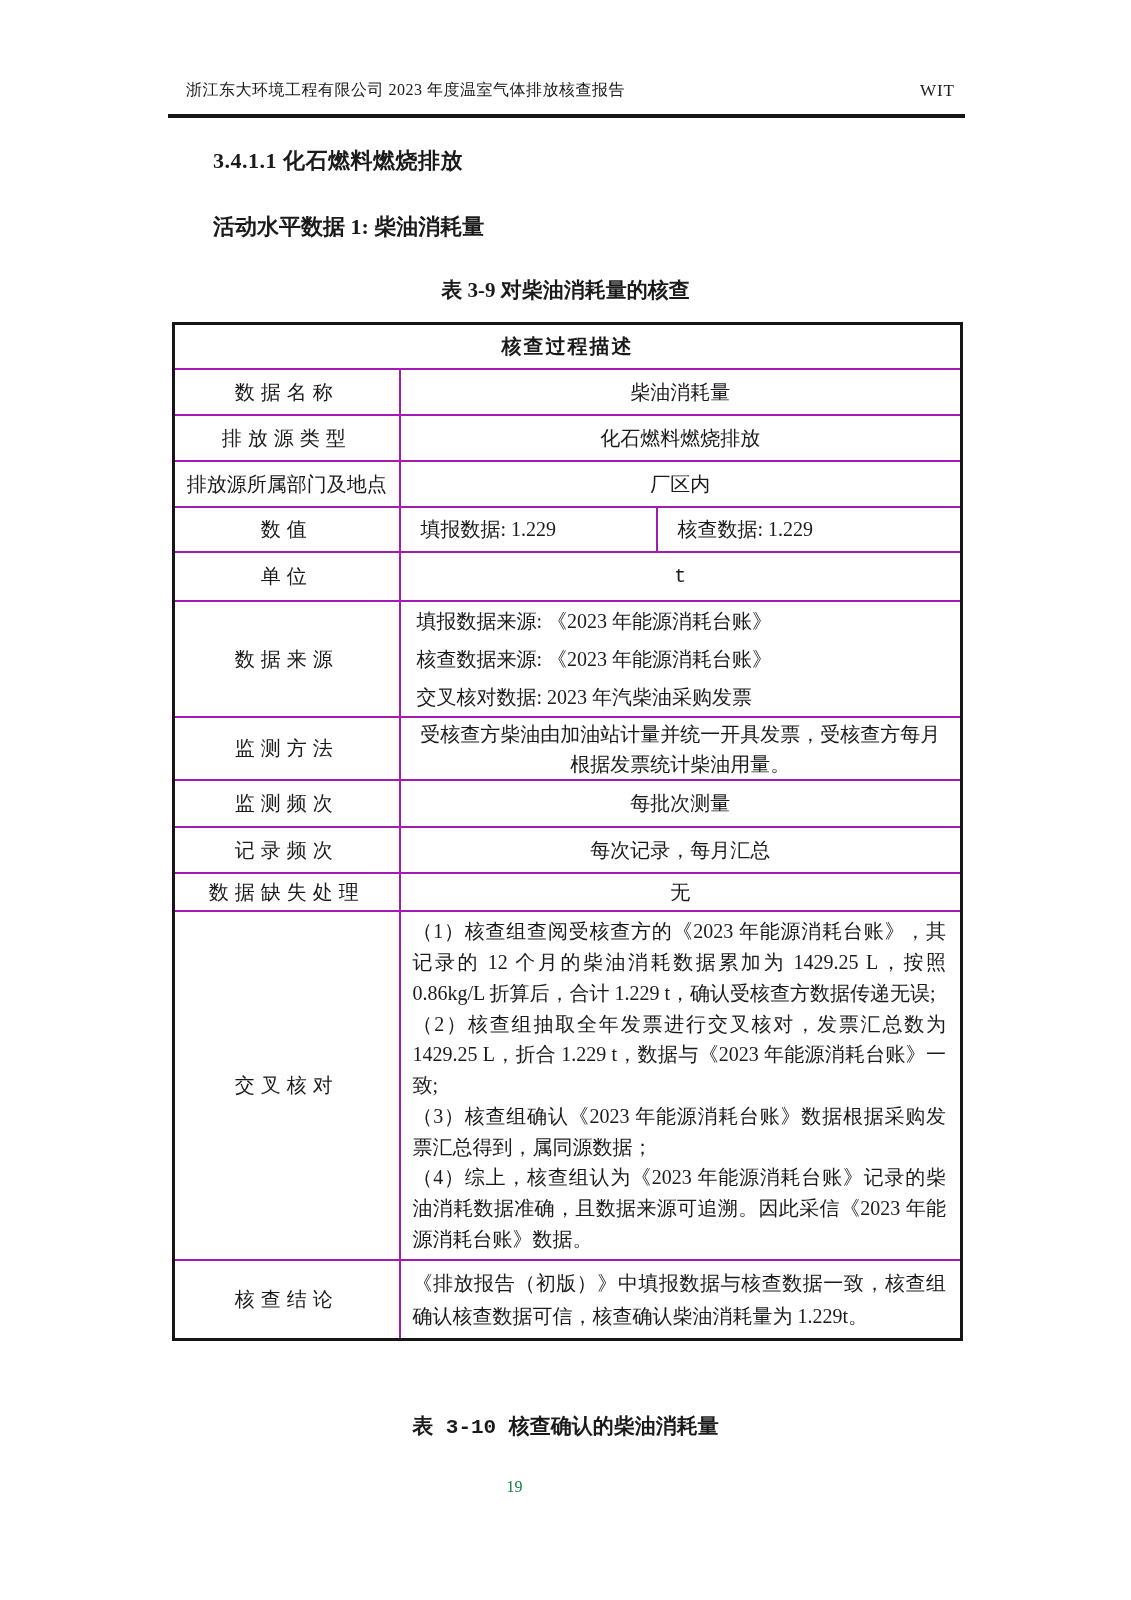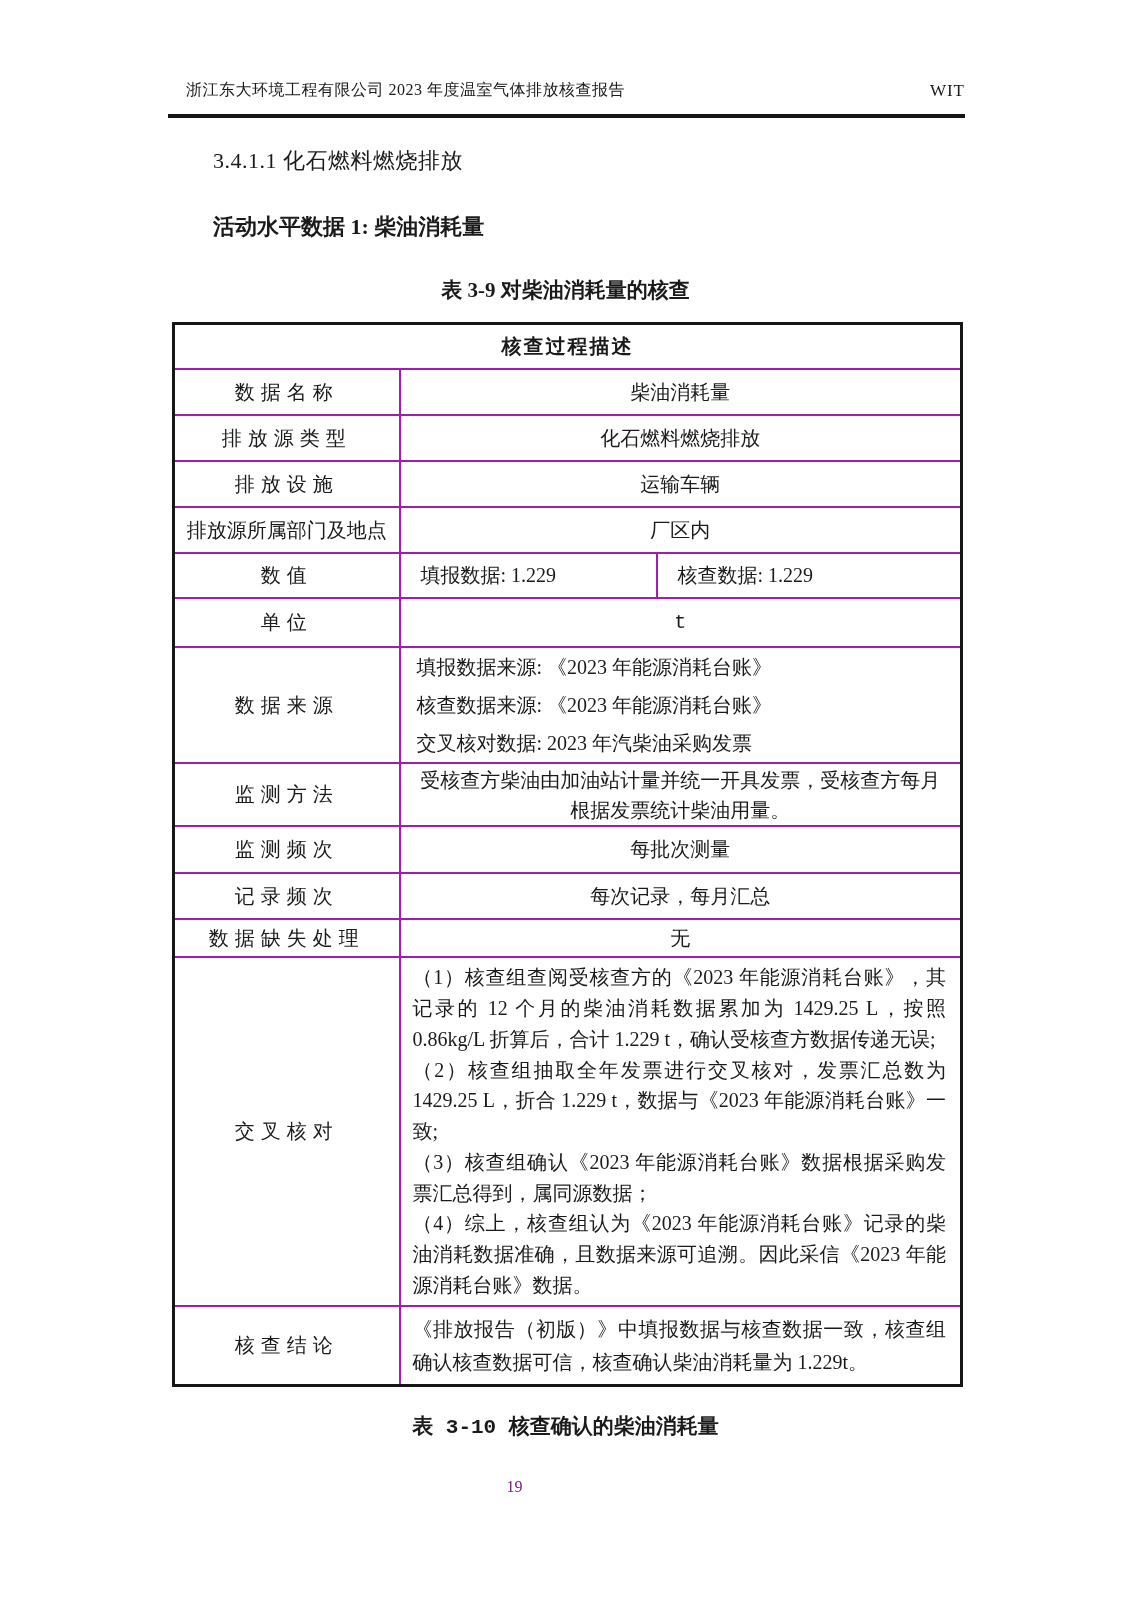--- a/index.html
+++ b/index.html
@@ -12,43 +12,43 @@
   }
   .page { position: relative; width: 1131px; height: 1600px; background: #fff; }
 
   
   .hdr {
     position: absolute; left: 168px; top: 80px; width: 797px;
     display: flex; justify-content: space-between; align-items: flex-end;
     font-size: 16px;
   }
   .hdr-title { margin-left: 18px; letter-spacing: 0.5px; }
-  .hdr-logo { font-size: 17px; letter-spacing: 1px; }
+  .hdr-logo { margin-right: 10px; font-size: 17px; letter-spacing: 1px; }
   .hdr-rule { position: absolute; left: 168px; top: 114px; width: 797px; height: 4px; background: #161616; }
 
   
   .h-sec {
     position: absolute; left: 213px; top: 146px;
-    font-size: 22px; font-weight: normal; letter-spacing: 0.5px;
+    font-size: 22px; font-weight: bold; letter-spacing: 0.5px;
   }
   .h-sub {
     position: absolute; left: 213px; top: 212px;
     font-size: 22px; font-weight: bold;
   }
   .tbl-caption {
     position: absolute; left: 0; top: 276px; width: 1131px;
     text-align: center; font-size: 21px; font-weight: bold;
   }
   .tbl-caption2 {
     position: absolute; left: 0; top: 1412px; width: 1131px;
     text-align: center; font-size: 21px; font-weight: bold; font-family: Liberation Mono, monospace;
   }
   .pagenum {
     position: absolute; left: 0; top: 1478px; width: 1029px;
-    text-align: center; font-size: 16px; color: #701a75;
+    text-align: center; font-size: 16px; color: #15803d;
   }
 
   
   table.vt {
     position: absolute; left: 172px; top: 322px;
     width: 788px; border-collapse: collapse; table-layout: fixed;
     border: 3px solid #161616;
     font-size: 20px;
   }
   table.vt td {
@@ -105,24 +105,20 @@
       </tr>
       <tr class="h44">
         <td class="lbl">数据名称</td>
         <td colspan="2">柴油消耗量</td>
       </tr>
       <tr class="h44">
         <td class="lbl">排放源类型</td>
         <td colspan="2">化石燃料燃烧排放</td>
       </tr>
       <tr class="h44">
-        <td class="lbl">排放设施</td>
-        <td colspan="2">运输车辆</td>
-      </tr>
-      <tr class="h44">
         <td class="lbl lbl-long">排放源所属部门及地点</td>
         <td colspan="2">厂区内</td>
       </tr>
       <tr class="h43">
         <td class="lbl">数值</td>
         <td class="cell-left">填报数据: 1.229</td>
         <td class="cell-left">核查数据: 1.229</td>
       </tr>
       <tr class="h47">
         <td class="lbl">单位</td>

